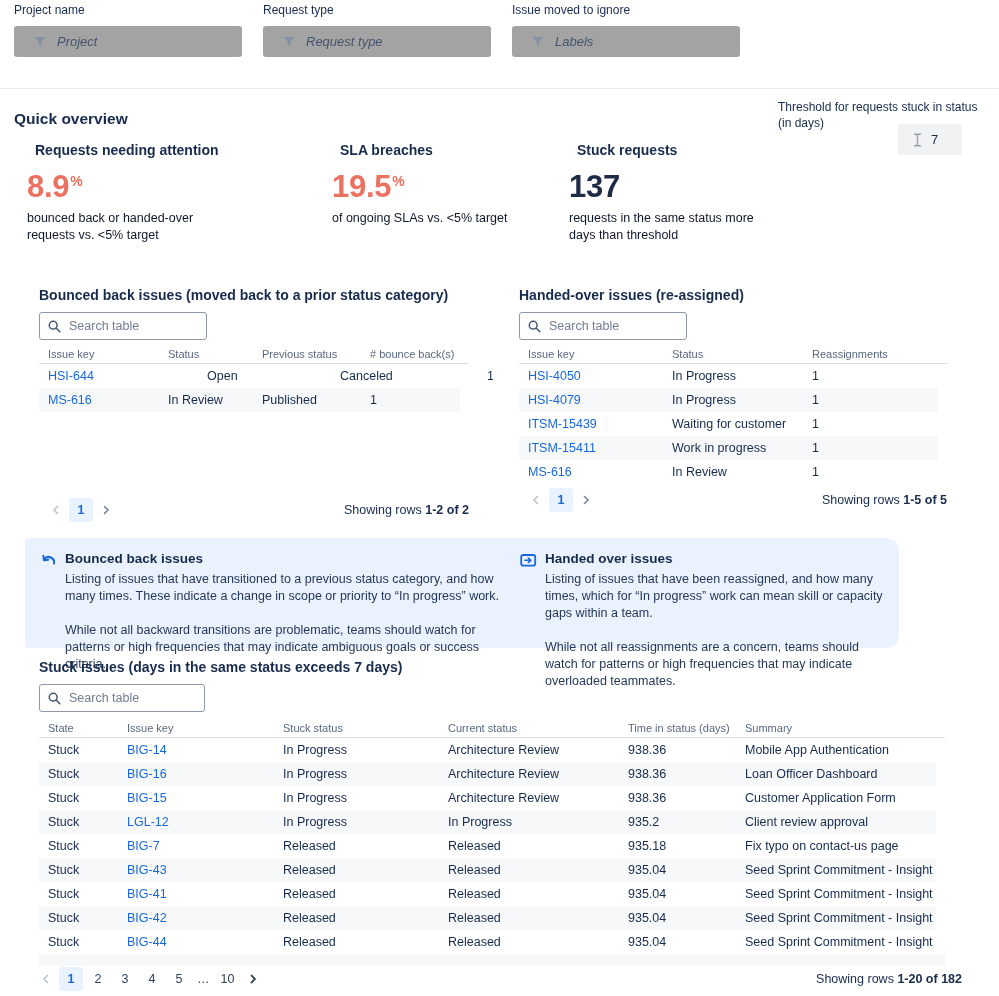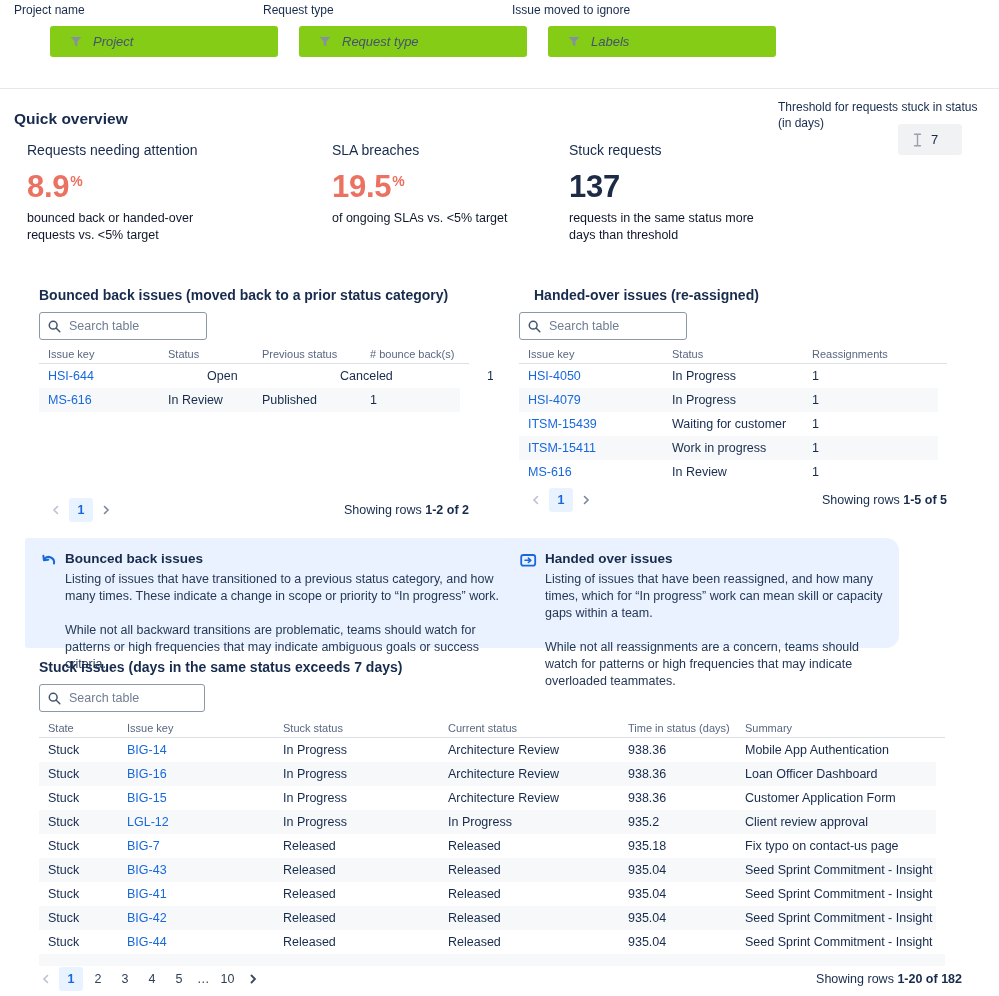--- a/index.html
+++ b/index.html
@@ -1,40 +1,40 @@
 <!DOCTYPE html>
 <html><head>
 <meta charset="utf-8">
 <style>
   html,body{margin:0;padding:0;background:#fff;}
   body{font-family:"Liberation Sans",sans-serif;color:#172B4D;}
   .page{position:relative;width:999px;height:996px;background:#fff;overflow:hidden;}
 
   
   .flt-label{position:absolute;top:3px;font-size:12px;color:#172B4D;}
-  .flt-box{position:absolute;top:26px;width:228px;height:31px;background:#84cc16;border-radius:3px;
-           display:flex;align-items:center;gap:9px;padding-left:20px;box-sizing:border-box;margin-left:36px;}
+  .flt-box{position:absolute;top:26px;width:228px;height:31px;background:#a3a3a3;border-radius:3px;
+           display:flex;align-items:center;gap:9px;padding-left:20px;box-sizing:border-box;}
   .flt-input{border:none;background:transparent;outline:none;font-family:inherit;
              font-style:italic;font-size:13px;color:#44546F;width:160px;}
   .flt-input::placeholder{color:#44546F;opacity:1;font-style:italic;}
   .f0{left:14px}.f1{left:263px}.f2{left:512px}
 
   .divider{position:absolute;left:0;right:0;top:88px;height:1px;background:#E6E8EC;}
 
   
   .qo-title{position:absolute;left:14px;top:110px;font-size:15.5px;font-weight:700;}
   .th-label{position:absolute;left:778px;top:99px;width:208px;font-size:12px;line-height:16px;color:#172B4D;}
   .th-input{position:absolute;left:898px;top:124px;width:64px;height:31px;background:#F1F2F4;border-radius:3px;
             display:flex;align-items:center;justify-content:center;gap:7px;box-sizing:border-box;}
   .th-value{border:none;background:transparent;outline:none;width:14px;font-family:inherit;
             font-size:13px;color:#172B4D;}
 
   .metric{position:absolute;top:142px;width:235px;}
   .m0{left:27px}.m1{left:332px}.m2{left:569px}
-  .metric-title{font-size:14px;font-weight:400;}
+  .metric-title{font-size:14px;font-weight:700;margin-left:8px;}
   .metric-value{margin-top:11px;font-size:31px;font-weight:700;letter-spacing:-.3px;}
   .metric-value .unit{font-size:14px;font-weight:700;position:relative;top:-11px;margin-left:1px;}
   .metric-caption{margin-top:5px;font-size:12.5px;line-height:17px;color:#0f172a;width:208px;}
 
   
   .tbl-title{position:absolute;font-size:14px;font-weight:700;}
   .search{position:absolute;height:22px;border:1px solid #8C97A7;border-radius:3px;background:#fff;
           display:flex;align-items:center;gap:6px;padding:13px 8px;box-sizing:border-box;}
   .search input{border:none;outline:none;background:transparent;font-family:inherit;font-size:12.5px;color:#172B4D;width:110px;}
   .search input::placeholder{color:#707D92;opacity:1;}
@@ -162,21 +162,21 @@
       </div>
     <div class="pg-page active">1</div>
     <div class="pg-chev">
         <svg width="12" height="12" viewBox="0 0 12 12">
           <path d="M4.5 2.5L8 6l-3.5 3.5" fill="none" stroke="currentColor" stroke-width="1.6" stroke-linecap="round"></path>
         </svg>
       </div>
   </div>
   <div class="showing" style="right:530px;top:498px;"><span>Showing rows</span> <span class="rng">1-2 of 2</span></div>
 
-  <div class="tbl-title" style="left:534px;top:287px;">Handed-over issues (re-assigned)</div>
+  <div class="tbl-title" style="left:519px;top:287px;">Handed-over issues (re-assigned)</div>
   <div class="search" style="left:519px;top:312px;width:168px;">
     <svg width="13" height="13" viewBox="0 0 13 13">
         <circle cx="5.2" cy="5.2" r="3.9" fill="none" stroke="#44546F" stroke-width="1.5"></circle>
         <path d="M8.3 8.3l3.5 3.5" stroke="#44546F" stroke-width="1.5" stroke-linecap="round"></path>
       </svg>
     <input placeholder="Search table" style="">
   </div>
   <div class="thead g-handed" style="left:519px;top:345px;">
     <div class="cell">Issue key</div>
     <div class="cell">Status</div>

